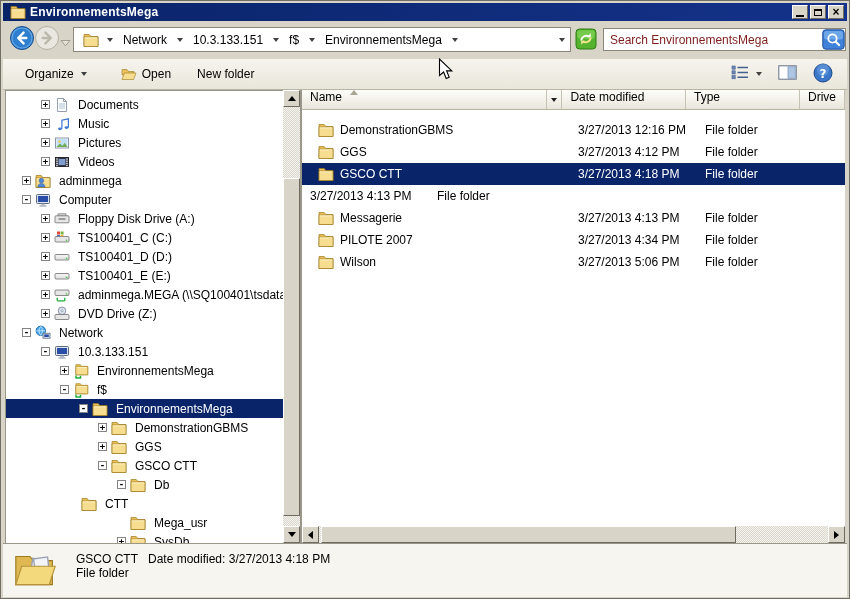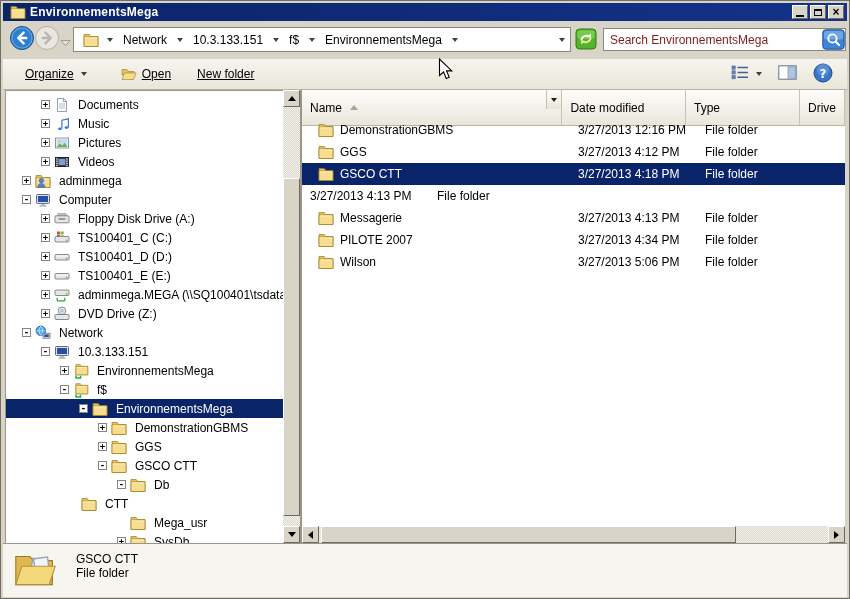--- a/index.html
+++ b/index.html
@@ -35,21 +35,21 @@
                 border-left:3.5px solid transparent; border-right:3.5px solid transparent; border-top:4px solid #404040; }
   .refreshbtn { position:absolute; left:572px; top:7px; width:22px; height:22px; }
   .searchbox { position:absolute; left:600px; top:7px; width:243px; height:23px; background:#fff;
                border:1px solid #8b877b; display:flex; align-items:center; }
   .searchtext { flex:1; padding-left:6px; color:#7f1d1d; white-space:nowrap; overflow:hidden; }
   .searchbtn { width:23px; height:21px; flex:0 0 auto; }
 
   
   .toolbar { position:absolute; left:2px; top:58px; right:2px; height:31px;
              background:linear-gradient(#f6f4ed,#e9e7db); border-bottom:1px solid #b8b4a4;
-             display:flex; align-items:center; padding-left:14px;text-decoration:underline; }
+             display:flex; align-items:center; padding-left:14px; }
   .tbitem { display:flex; align-items:center; gap:5px; padding:4px 8px; cursor:default; }
   .tb-caret { width:0; height:0; border-left:3.5px solid transparent; border-right:3.5px solid transparent;
               border-top:4px solid #404040; margin-left:2px; }
   .tbright { margin-left:auto; display:flex; align-items:center; gap:12px; padding-right:12px; }
   .tbright .tbitem { padding:3px 2px; }
 
   
   .treepane { position:absolute; left:4px; top:89px; width:278px; height:453px; background:#fff;
               overflow:hidden; border-left:1px solid #9a968a; border-top:1px solid #9a968a; padding-top:4px; }
   .trow { height:19px; display:flex; align-items:center; white-space:nowrap; }
@@ -78,22 +78,22 @@
   .arr-up { width:0; height:0; border-left:4px solid transparent; border-right:4px solid transparent; border-bottom:5px solid #000; }
   .arr-dn { width:0; height:0; border-left:4px solid transparent; border-right:4px solid transparent; border-top:5px solid #000; }
   .arr-lf { width:0; height:0; border-top:4px solid transparent; border-bottom:4px solid transparent; border-right:5px solid #000; }
   .arr-rt { width:0; height:0; border-top:4px solid transparent; border-bottom:4px solid transparent; border-left:5px solid #000; }
 
   .splitline { position:absolute; left:299px; top:89px; width:2px; height:453px; background:#9a968a; }
 
   
   .filepane { position:absolute; left:301px; top:89px; right:4px; height:453px; background:#fff; overflow:hidden; }
   .hdrrow { position:absolute; left:0; top:0; right:0; height:20px; display:flex; }
-  .hdr { height:36px; background:linear-gradient(#fdfdfa,#e9e6da); border-right:1px solid #c6c2b2;
-         border-bottom:1px solid #b8b4a4; display:flex; align-items:center; padding:0 8px; position:relative; }
+  .hdr { height:20px; background:linear-gradient(#fdfdfa,#e9e6da); border-right:1px solid #c6c2b2;
+         border-bottom:1px solid #b8b4a4; display:flex; align-items:flex-start; padding:0 8px; position:relative; }
   .hdr.name { width:268px; } .hdr.date { width:127px; } .hdr.type { width:117px; } .hdr.size { flex:1; }
   .sortcaret { width:0; height:0; border-left:4px solid transparent; border-right:4px solid transparent;
                border-bottom:5px solid #aaa695; margin-left:8px; }
   .hdr-drop { position:absolute; right:0; top:0; width:15px; height:19px; border-left:1px solid #c6c2b2;
               display:flex; align-items:center; justify-content:center; background:linear-gradient(#fdfdfa,#e9e6da); }
   .dcaret { width:0; height:0; border-left:3.5px solid transparent; border-right:3.5px solid transparent; border-top:4px solid #202020; }
   .rows { position:absolute; left:0; top:20px; right:0; bottom:17px; padding-top:9px; }
   .frow { height:22px; display:flex; align-items:center; }
   .frow.sel { background:#0a246a; color:#fff; }
   .fcell { overflow:hidden; white-space:nowrap; }
@@ -672,20 +672,21 @@
   <div class="details">
     <span class="bigicon"><svg width="45" height="45" viewBox="0 0 32 32">
           <path d="M2 6h10l2.5 3H28v17H2z" fill="#dfb854" stroke="#9c7a1e" stroke-width=".8"></path>
           <rect x="13" y="8" width="10" height="14" fill="#fff" stroke="#9aa2b2" transform="rotate(8 18 15)"></rect>
           <rect x="15.5" y="7" width="10" height="15" fill="#f2f4f8" stroke="#9aa2b2" transform="rotate(-7 20.5 14.5)"></rect>
           <path d="M2 26l4.2-13H30l-4.2 13z" fill="#f3d87c" stroke="#b5923a" stroke-width=".8"></path>
         </svg></span>
     <span class="dtext">
       <span class="dline1">
         <span class="dname">GSCO CTT</span>
+        <span class="dmeta"><span>Date modified:</span> <span>3/27/2013 4:18 PM</span></span>
       </span>
       <span class="dline2">File folder</span>
     </span>
   </div>
 
   <svg class="cursor" viewBox="0 0 17 23">
     <path d="M1.5 1 L1.5 17.5 L5.6 14 L8.2 20.5 L11.2 19.2 L8.6 12.9 L13.8 12.9 Z" fill="#fff" stroke="#000" stroke-width="1.1"></path>
   </svg>
 
 </div>

